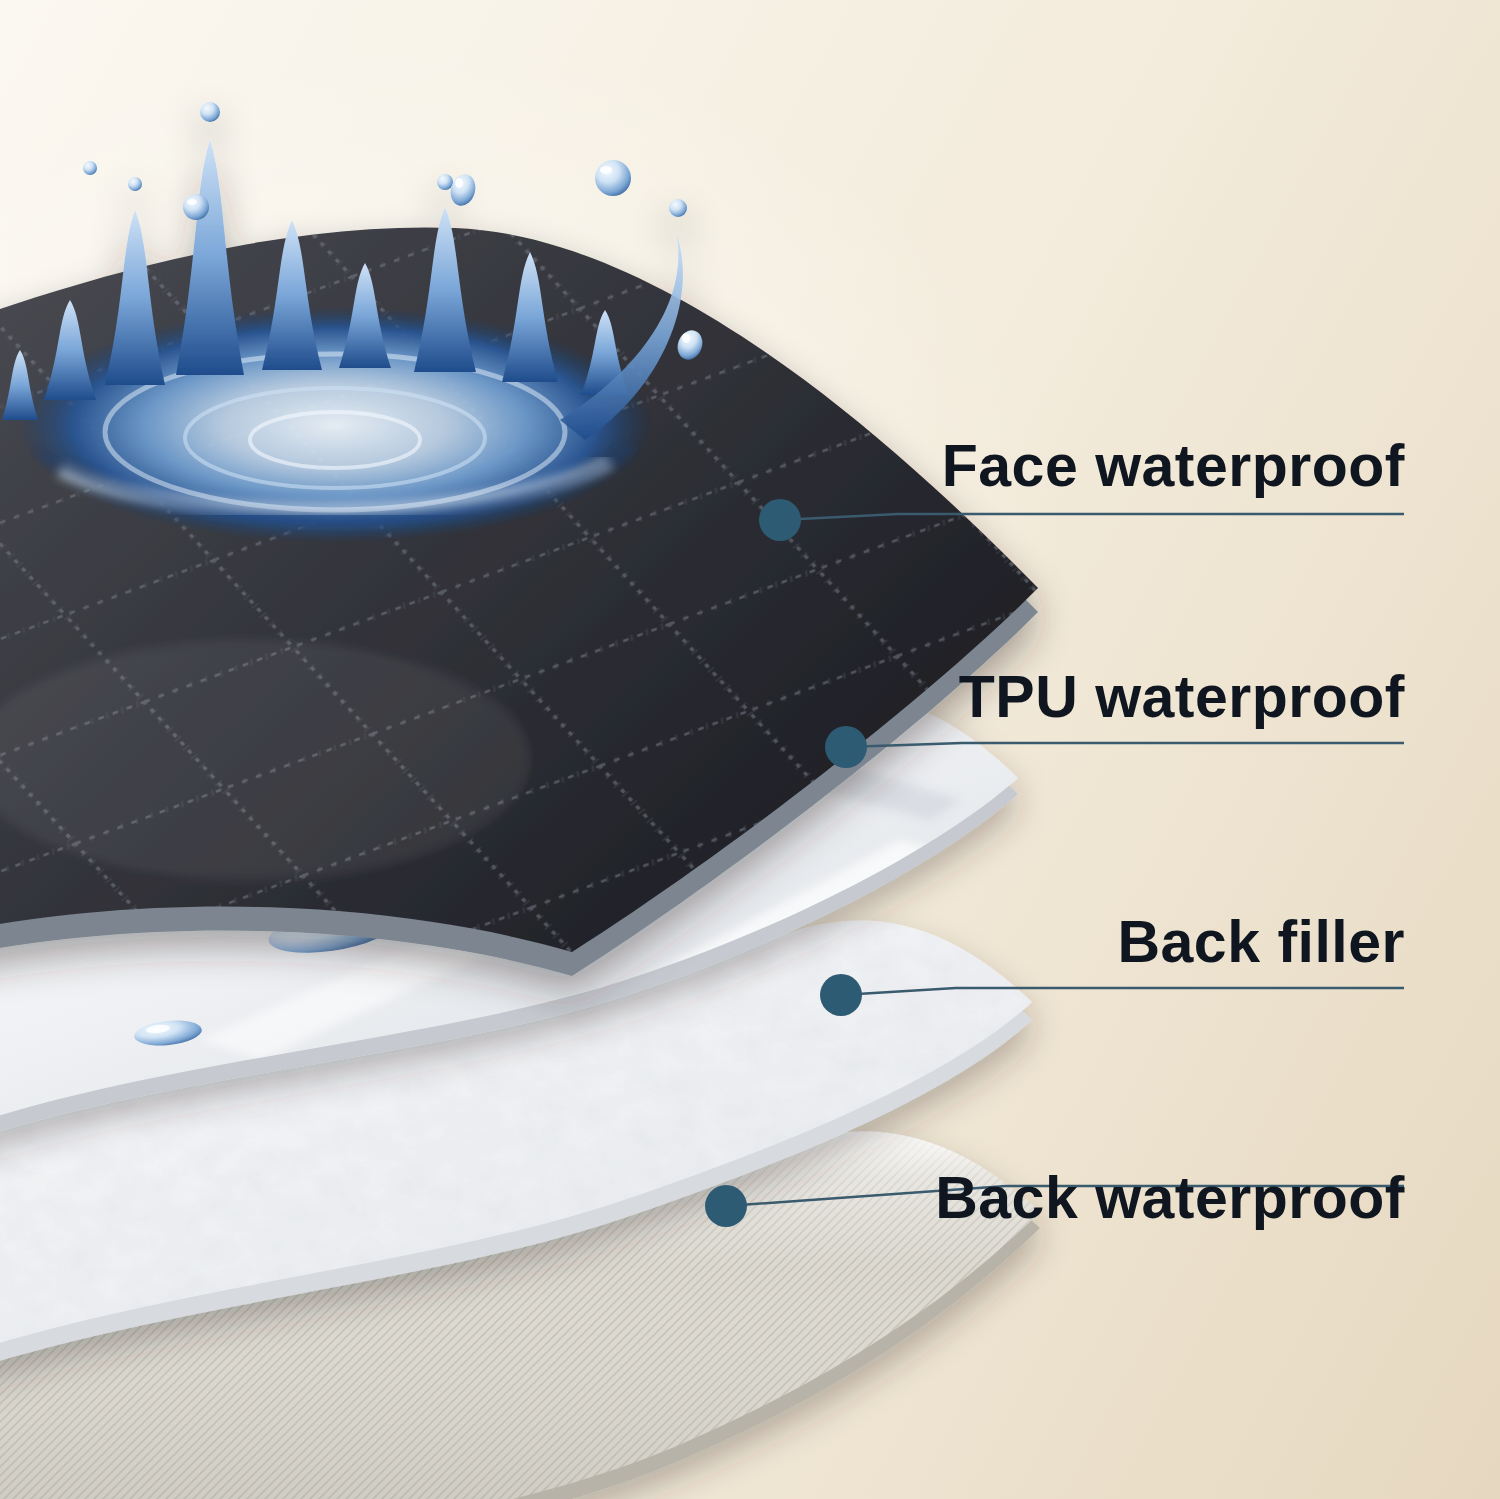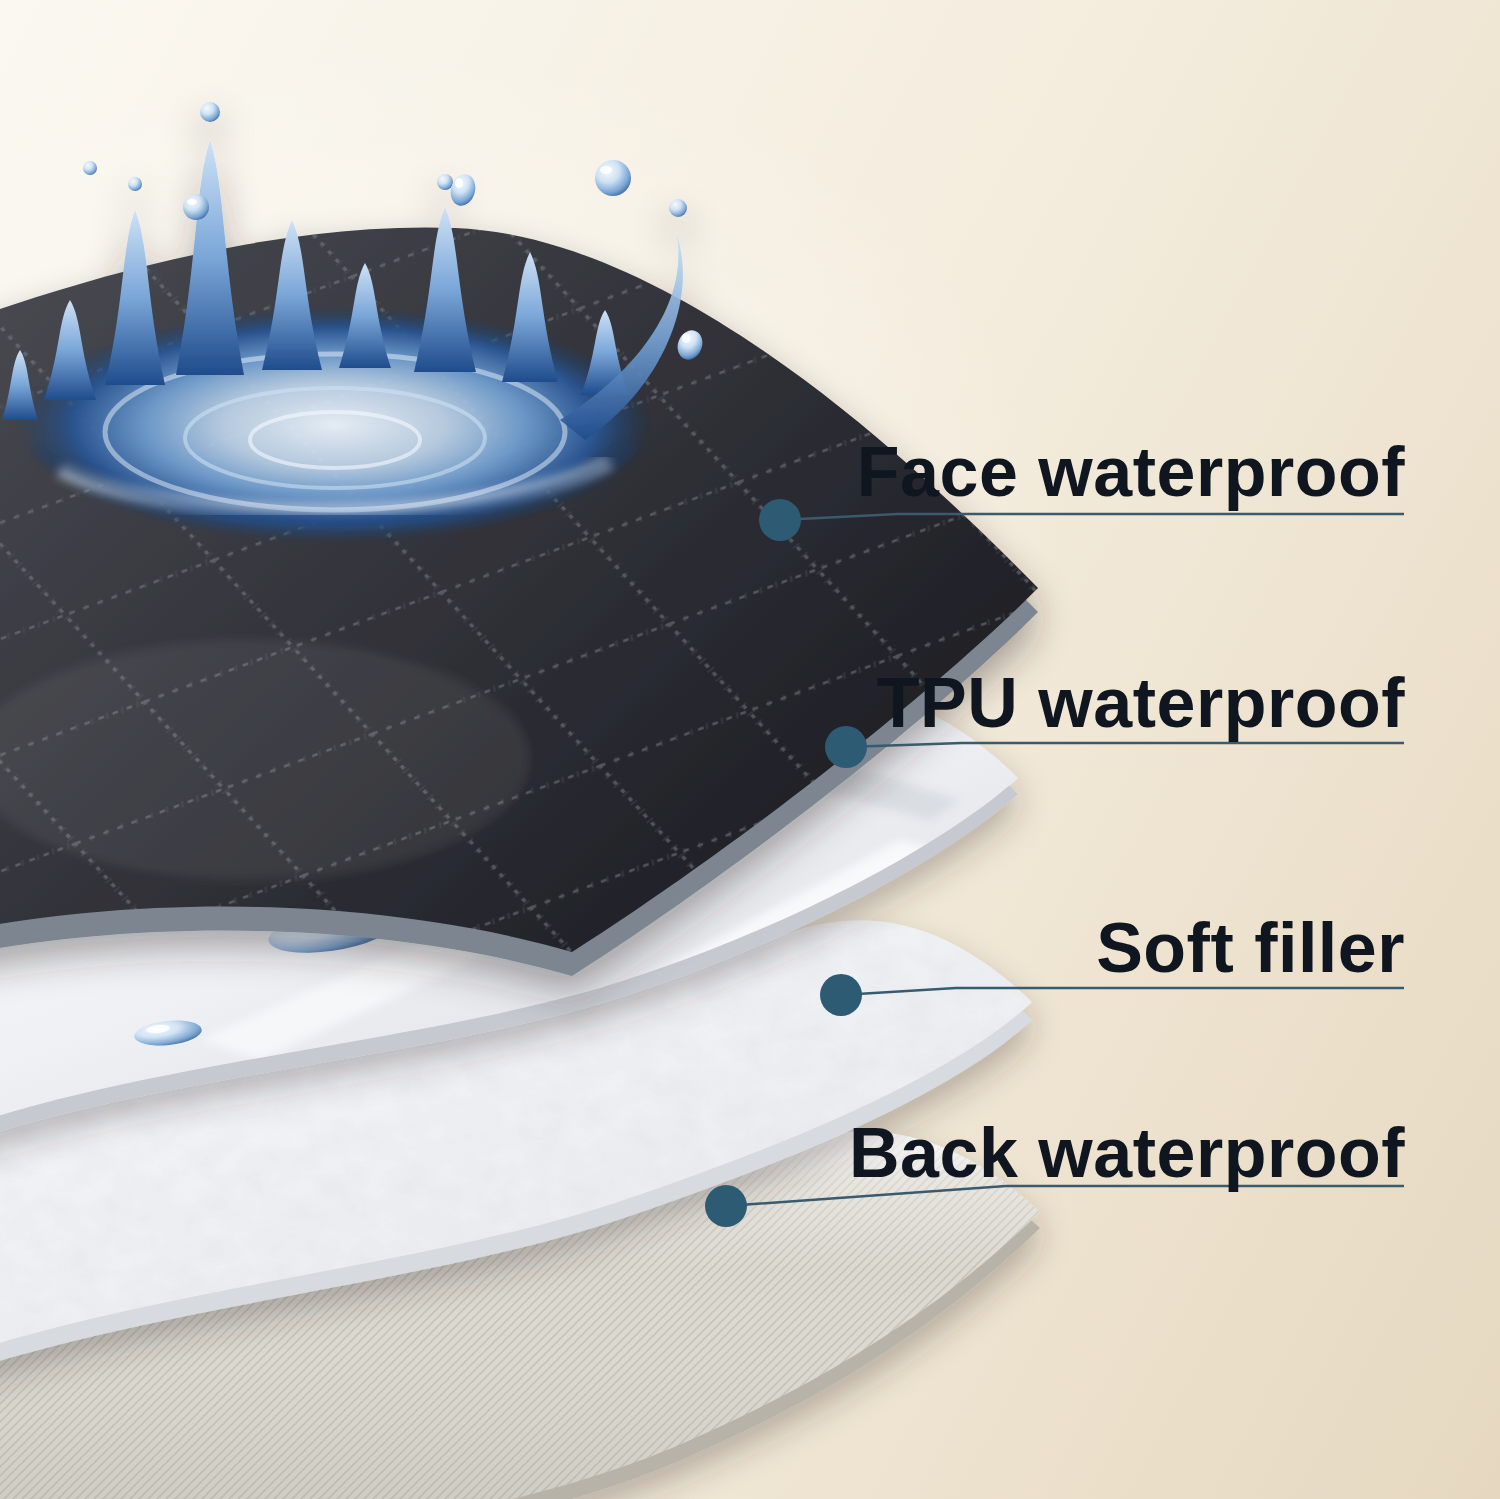--- a/index.html
+++ b/index.html
@@ -11,21 +11,21 @@
   .canvas{position:relative;width:1500px;height:1499px;}
   .canvas::before{
     content:"";position:absolute;inset:0;pointer-events:none;
     background:radial-gradient(ellipse 950px 720px at 27% 36%, rgba(255,255,255,0.55), rgba(255,255,255,0) 70%);
   }
   svg.scene{position:absolute;inset:0;display:block;}
   .leader{stroke:var(--line-color,#3a5a6e);stroke-width:2.5;fill:none;}
   .dot{fill:var(--dot-color,#2e5b74);}
   .callout{
     position:absolute;right:95px;text-align:right;
-    font-size:70px;font-weight:700;letter-spacing:.5px;
+    font-size:59px;font-weight:700;letter-spacing:.5px;
     color:var(--text-color,#10161f);white-space:nowrap;
   }
 </style>
 </head>
 <body>
 
 <div class="canvas">
 
 <svg class="scene" width="1500" height="1499" viewBox="0 0 1500 1499">
   <defs>
@@ -189,16 +189,16 @@
     <circle class="dot" cx="846" cy="747" r="21"></circle>
     <polyline class="leader" points="841,995 956,988 1404,988"></polyline>
     <circle class="dot" cx="841" cy="995" r="21"></circle>
     <polyline class="leader" points="726,1206 1006,1186 1404,1186"></polyline>
     <circle class="dot" cx="726" cy="1206" r="21"></circle>
   </g>
 </svg>
 
 <div class="callout" style="top:432px">Face waterproof</div>
 <div class="callout" style="top:663px">TPU waterproof</div>
-<div class="callout" style="top:908px">Soft filler</div>
-<div class="callout" style="top:1113px">Back waterproof</div>
+<div class="callout" style="top:908px">Back filler</div>
+<div class="callout" style="top:1164px">Back waterproof</div>
 
 </div>
 
 </body></html>

